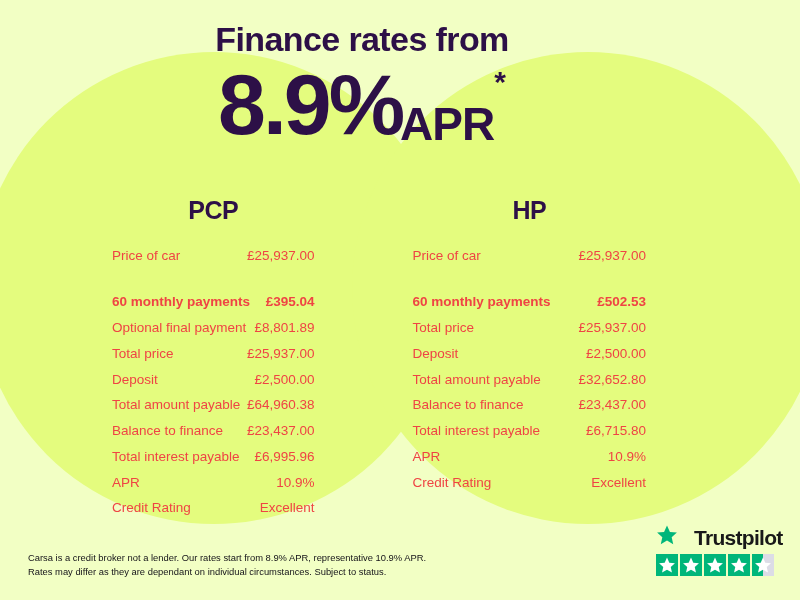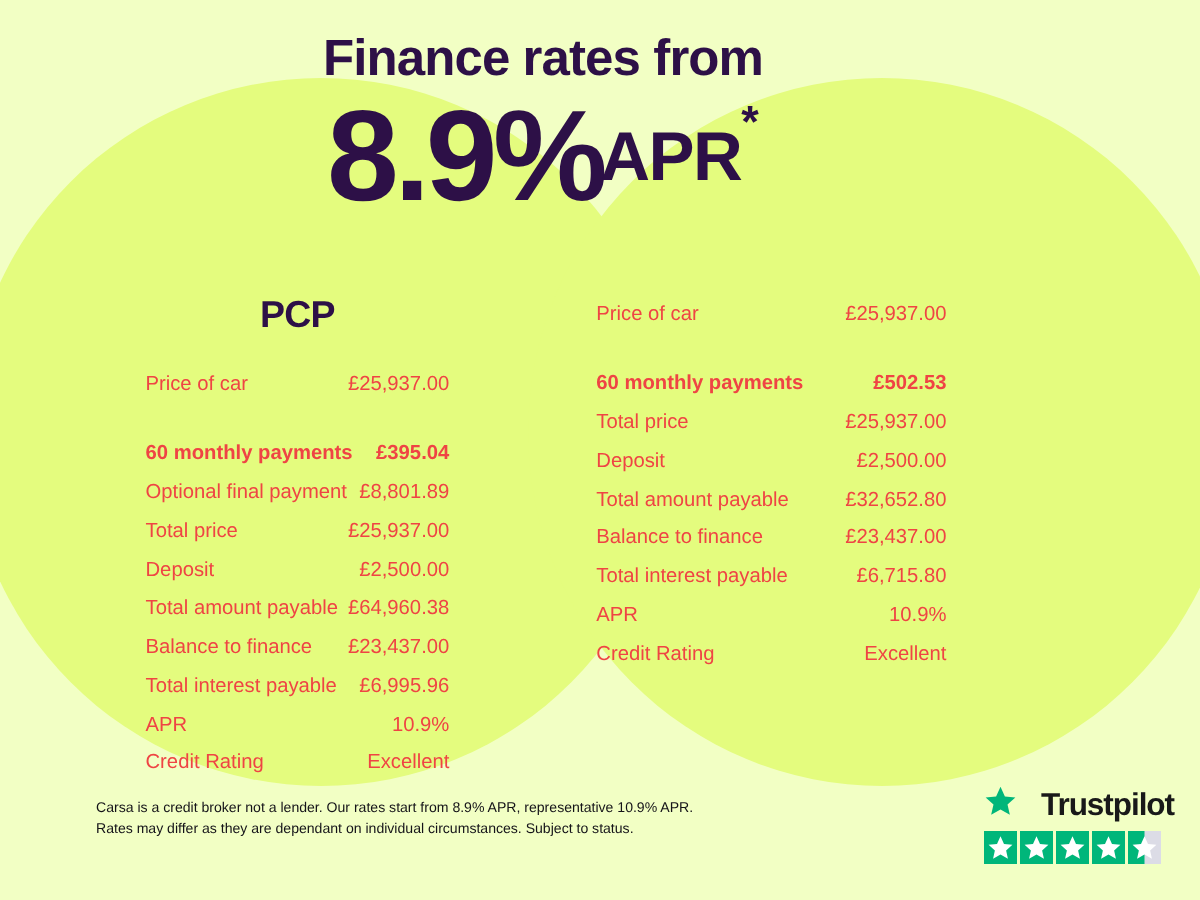--- a/index.html
+++ b/index.html
@@ -55,21 +55,21 @@
     padding-top: 20px;
     font-size: 34px;
     font-weight: bold;
     letter-spacing: -0.6px;
     color: #2D1047;
     line-height: 1.15;
   }
   .rate-line {
     margin-top: 2px;
     display: flex;
-    align-items: center;
+    align-items: flex-end;
     justify-content: center;
     color: #2D1047;
     line-height: 1;
   }
   .rate-big {
     font-size: 86px;
     font-weight: bold;
     letter-spacing: -3px;
   }
   .rate-apr {
@@ -82,21 +82,21 @@
     font-size: 30px;
     font-weight: bold;
     align-self: flex-start;
     margin-top: 6px;
   }
 
   
   .tables {
     position: absolute;
     top: 196px;
-    left: 1px;
+    left: 16px;
     width: 672px;
     display: flex;
     z-index: 3;
   }
   .plan {
     width: 400px;
     box-sizing: border-box;
   }
   .plan-left  { padding: 0 42px 0 96px; }
   .plan-right { padding: 0 42px 0 56px; }
@@ -124,27 +124,26 @@
     font-weight: bold;
     margin-top: 20px;
   }
   .row-label { text-align: left; }
   .row-value { text-align: right; }
 
   
   .disclaimer {
     position: absolute;
     left: 28px;
-    bottom: 40px;
+    bottom: 20px;
     width: 430px;
     font-size: 9.4px;
     line-height: 1.55;
     color: #141318;
     z-index: 4;
-    margin-left: 36px;
   }
 
   .trustpilot {
     position: absolute;
     right: 22px;
     bottom: 24px;
     z-index: 4;
     width: 122px;
   }
   .tp-wordmark {
@@ -245,20 +244,21 @@
             <span class="row-label">APR</span>
             <span class="row-value">10.9%</span>
           </div>
           <div class="row">
             <span class="row-label">Credit Rating</span>
             <span class="row-value">Excellent</span>
           </div>
         </div>
     </div>
     <div class="plan plan-right">
+      <div class="plan-title">HP</div>
       <div class="rows">
           <div class="row">
             <span class="row-label">Price of car</span>
             <span class="row-value">£25,937.00</span>
           </div>
           <div class="row bold">
             <span class="row-label">60 monthly payments</span>
             <span class="row-value">£502.53</span>
           </div>
           <div class="row">

